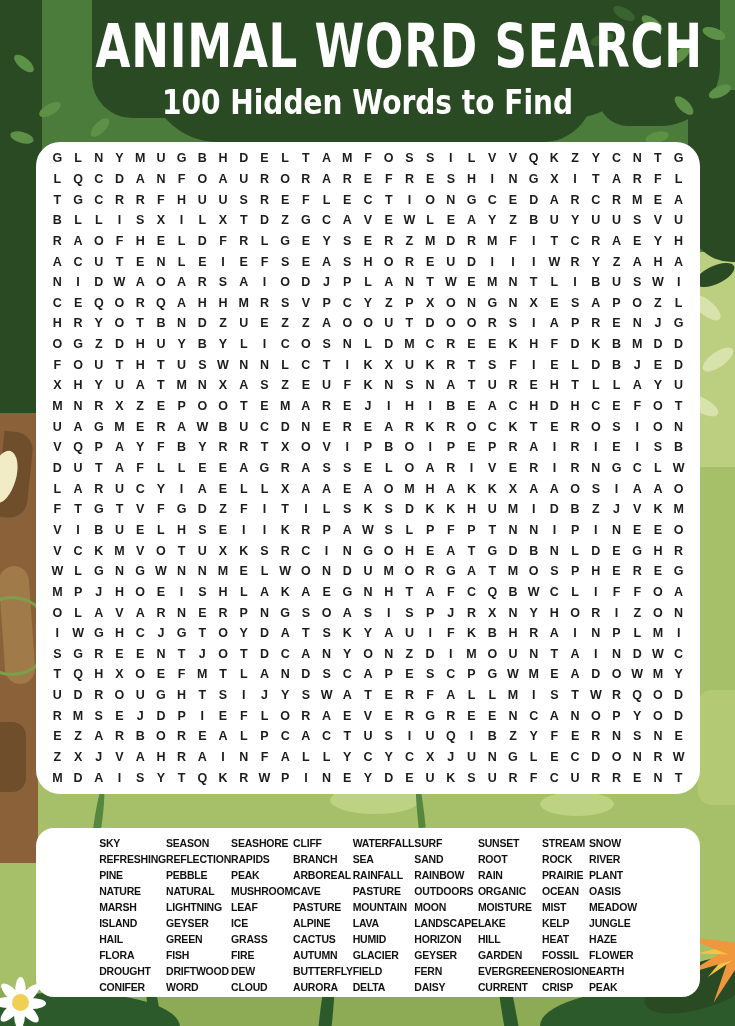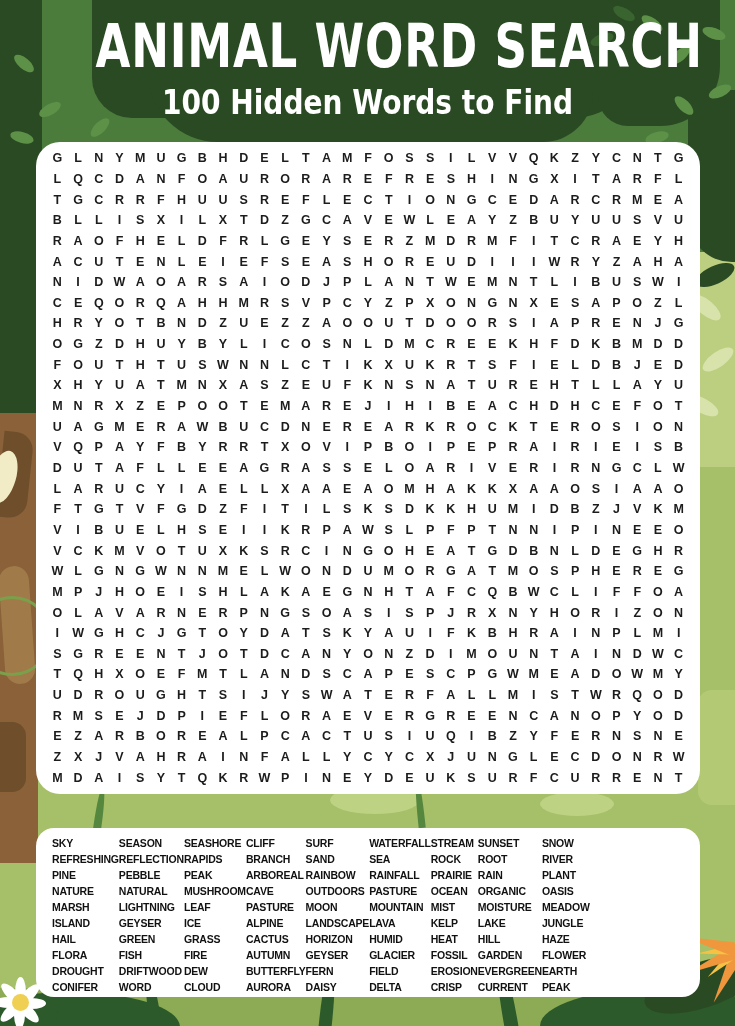--- a/index.html
+++ b/index.html
@@ -42,21 +42,21 @@
   .tpetal{position:absolute;right:-4px;top:48px;width:58px;height:15px;background:#f0963c;
           clip-path:polygon(100% 0,100% 100%,0 50%);transform-origin:100% 50%;}
   .tpetal.y{background:#f6c243;width:42px;height:12px;}
   
   .panel{position:absolute;background:#ffffff;}
   .grid-box{left:36px;top:142px;width:664px;height:652px;border-radius:24px;padding:6px 11px;box-sizing:border-box;}
   .grid{display:grid;width:100%;height:100%;grid-template-columns:repeat(31,1fr);grid-auto-rows:1fr;}
   .cell{display:flex;align-items:center;justify-content:center;
         font-weight:700;font-size:12.5px;color:#1c1c1c;}
   .words-box{left:36px;top:828px;width:664px;height:169px;border-radius:18px;padding:7px 16px 0 16px;box-sizing:border-box;}
-  .wl{display:flex;justify-content:flex-start;width:100%;}
+  .wl{display:flex;justify-content:center;width:100%;}
   .word{font-weight:700;font-size:10.5px;line-height:16px;color:#111;letter-spacing:-0.2px;white-space:nowrap;}
   
   .header{position:absolute;left:0;top:0;width:735px;text-align:center;}
   .title{margin:10px 0 0 0;color:#ffffff;font-family:"DejaVu Sans", sans-serif;font-weight:800;
          font-size:61px;white-space:nowrap;transform:scaleX(0.74);transform-origin:50% 50%;letter-spacing:1px;}
   .subtitle{margin:2px 0 0 0;color:#ffffff;font-family:"DejaVu Sans", sans-serif;font-weight:700;
          font-size:33px;white-space:nowrap;transform:scaleX(0.85);transform-origin:50% 50%;}
 </style>
 </head>
 <body>
@@ -1147,66 +1147,66 @@
           <div class="word">ARBOREAL</div>
           <div class="word">CAVE</div>
           <div class="word">PASTURE</div>
           <div class="word">ALPINE</div>
           <div class="word">CACTUS</div>
           <div class="word">AUTUMN</div>
           <div class="word">BUTTERFLY</div>
           <div class="word">AURORA</div>
         </div>
         <div>
+          <div class="word">WATERFALL</div>
+          <div class="word">SEA</div>
+          <div class="word">RAINFALL</div>
+          <div class="word">PASTURE</div>
+          <div class="word">MOUNTAIN</div>
+          <div class="word">LAVA</div>
+          <div class="word">HUMID</div>
+          <div class="word">GLACIER</div>
+          <div class="word">FIELD</div>
+          <div class="word">DELTA</div>
+        </div>
+        <div>
           <div class="word">SURF</div>
           <div class="word">SAND</div>
           <div class="word">RAINBOW</div>
           <div class="word">OUTDOORS</div>
           <div class="word">MOON</div>
           <div class="word">LANDSCAPE</div>
           <div class="word">HORIZON</div>
           <div class="word">GEYSER</div>
           <div class="word">FERN</div>
           <div class="word">DAISY</div>
         </div>
         <div>
-          <div class="word">WATERFALL</div>
-          <div class="word">SEA</div>
-          <div class="word">RAINFALL</div>
-          <div class="word">PASTURE</div>
-          <div class="word">MOUNTAIN</div>
-          <div class="word">LAVA</div>
-          <div class="word">HUMID</div>
-          <div class="word">GLACIER</div>
-          <div class="word">FIELD</div>
-          <div class="word">DELTA</div>
+          <div class="word">SUNSET</div>
+          <div class="word">ROOT</div>
+          <div class="word">RAIN</div>
+          <div class="word">ORGANIC</div>
+          <div class="word">MOISTURE</div>
+          <div class="word">LAKE</div>
+          <div class="word">HILL</div>
+          <div class="word">GARDEN</div>
+          <div class="word">EVERGREEN</div>
+          <div class="word">CURRENT</div>
         </div>
         <div>
           <div class="word">STREAM</div>
           <div class="word">ROCK</div>
           <div class="word">PRAIRIE</div>
           <div class="word">OCEAN</div>
           <div class="word">MIST</div>
           <div class="word">KELP</div>
           <div class="word">HEAT</div>
           <div class="word">FOSSIL</div>
           <div class="word">EROSION</div>
           <div class="word">CRISP</div>
-        </div>
-        <div>
-          <div class="word">SUNSET</div>
-          <div class="word">ROOT</div>
-          <div class="word">RAIN</div>
-          <div class="word">ORGANIC</div>
-          <div class="word">MOISTURE</div>
-          <div class="word">LAKE</div>
-          <div class="word">HILL</div>
-          <div class="word">GARDEN</div>
-          <div class="word">EVERGREEN</div>
-          <div class="word">CURRENT</div>
         </div>
         <div>
           <div class="word">SNOW</div>
           <div class="word">RIVER</div>
           <div class="word">PLANT</div>
           <div class="word">OASIS</div>
           <div class="word">MEADOW</div>
           <div class="word">JUNGLE</div>
           <div class="word">HAZE</div>
           <div class="word">FLOWER</div>

